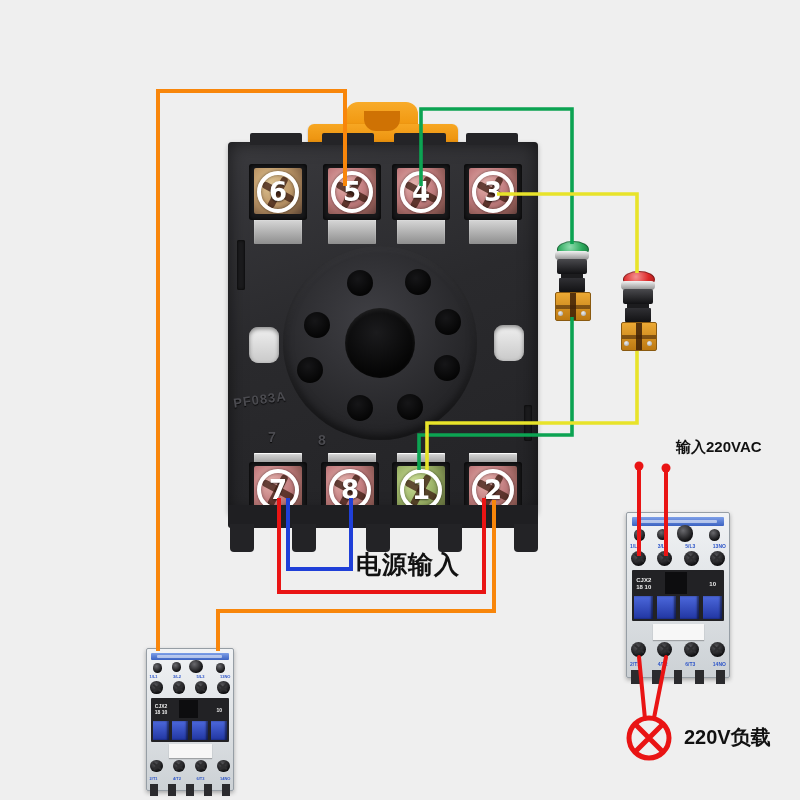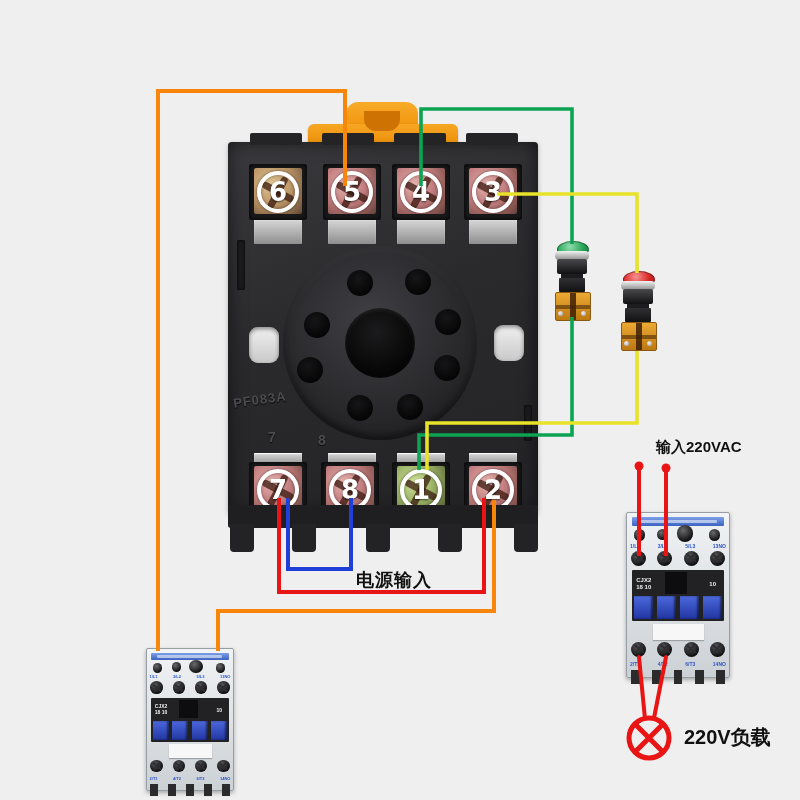--- a/index.html
+++ b/index.html
@@ -304,22 +304,22 @@
     </div>
     <div class="feet">
       <div class="foot"></div>
         <div class="foot"></div>
         <div class="foot"></div>
         <div class="foot"></div>
         <div class="foot"></div>
     </div>
   </div>
 
-  <div class="abs diagram-label" style="left:356px;top:568px;font-size:18px;letter-spacing:1px">电源输入</div>
-  <div class="abs diagram-label" style="left:656px;top:438px;font-size:15px">输入220VAC</div>
+  <div class="abs diagram-label" style="left:356px;top:548px;font-size:25px;letter-spacing:1px">电源输入</div>
+  <div class="abs diagram-label" style="left:676px;top:438px;font-size:15px">输入220VAC</div>
   <div class="abs diagram-label" style="left:684px;top:724px;font-size:20px">220V负载</div>
 
   <svg class="abs wires" width="800" height="800" viewBox="0 0 800 800">
     <path d="M158,651 V91 H345 V186" fill="none" stroke-width="4" style="stroke: rgb(248, 134, 11);"></path>
     <path d="M494,500 V611 H218 V651" fill="none" stroke-width="4" style="stroke: rgb(248, 134, 11);"></path>
     <path d="M279,498 V592 H484 V498" fill="none" stroke-width="4" style="stroke: rgb(233, 20, 20);"></path>
     <path d="M288,498 V569 H351 V498" fill="none" stroke-width="4" style="stroke: rgb(31, 63, 216);"></path>
     <path d="M421,186 V109 H572 V244" fill="none" stroke-width="3.6" style="stroke: rgb(12, 163, 82);"></path>
     <path d="M572,317 V435 H419 V470" fill="none" stroke-width="3.6" style="stroke: rgb(12, 163, 82);"></path>
     <path d="M497,194 H637 V273" fill="none" stroke-width="3.6" style="stroke: rgb(232, 227, 42);"></path>

